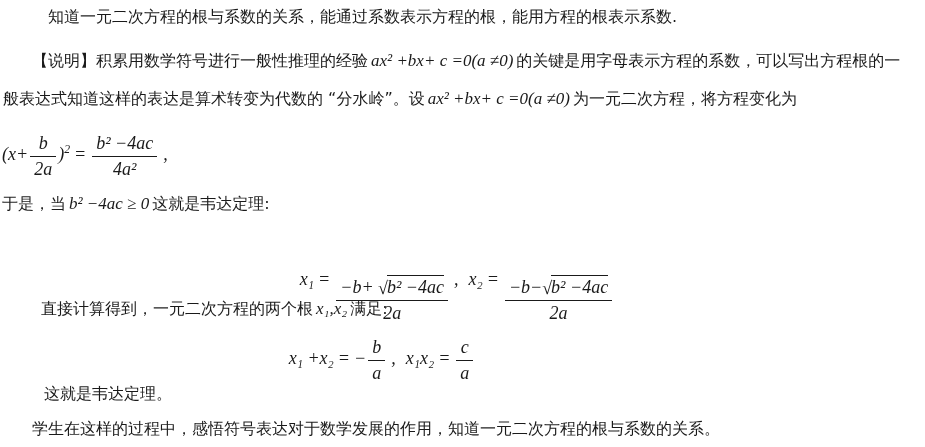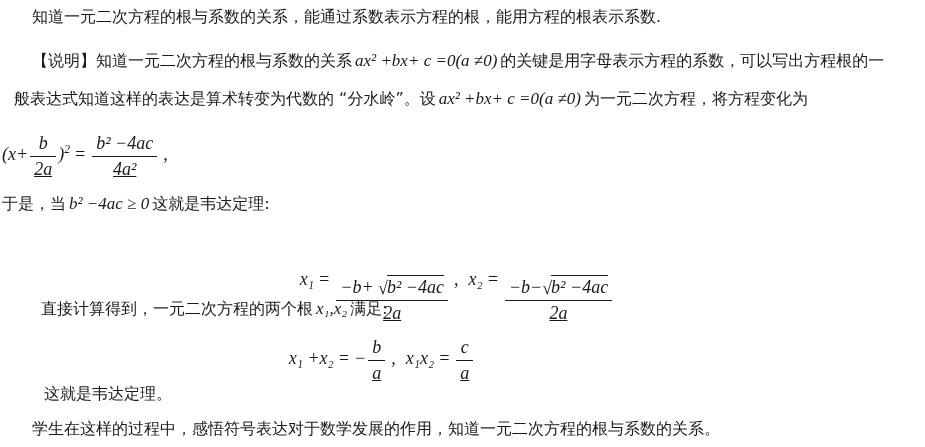--- a/index.html
+++ b/index.html
@@ -15,38 +15,38 @@
   .math{
     font-family:"Liberation Serif","DejaVu Serif",serif;
     font-style:italic;font-size:17px;margin:0 3px;
   }
   .math-display{
     font-family:"Liberation Serif","DejaVu Serif",serif;
     font-style:italic;font-size:18px;line-height:1;
   }
   .frac{display:inline-block;vertical-align:middle;text-align:center;margin:0 2px;}
   .frac .num{display:block;border-bottom:1px solid #1a1a1a;padding:1px 4px 2px;line-height:1.15;}
-  .frac .den{display:block;padding:2px 4px 0;line-height:1.15;text-decoration:underline;}
+  .frac .den{display:block;padding:2px 4px 0;line-height:1.15;}
   .op{margin:0 4px;}
   .sqrt{display:inline-block;white-space:nowrap;margin-top:36px;}
   .sqrt-sign{font-style:italic;display:inline-block;margin-right:-1px;position:relative;top:1px;}
   .rad{display:inline-block;border-top:1px solid #1a1a1a;padding-top:1px;}
   sup{font-size:0.65em;}
   .comma{margin-left:4px;margin-right:10px;font-style:italic;}
 </style>
 </head>
 <body>
 
-<div class="line" style="top:6px;left:32px;">知道一元二次方程的根与系数的关系，能通过系数表示方程的根，能用方程的根表示系数.</div>
+<div class="line" style="top:6px;left:48px;">知道一元二次方程的根与系数的关系，能通过系数表示方程的根，能用方程的根表示系数.</div>
 
 <div class="line" style="top:50px;left:32px;">
-  <span>【说明】知道一元二次方程的根与系数的关系</span><span class="math">ax² +bx+ c =0(a ≠0)</span><span>的关键是用字母表示方程的系数，可以写出方程根的一</span>
+  <span>【说明】积累用数学符号进行一般性推理的经验</span><span class="math">ax² +bx+ c =0(a ≠0)</span><span>的关键是用字母表示方程的系数，可以写出方程根的一</span>
 </div>
 
-<div class="line" style="top:88px;left:14px;text-align:right;">
+<div class="line" style="top:88px;left:3px;text-align:right;">
   <span>般表达式知道这样的表达是算术转变为代数的 “分水岭”。设</span><span class="math">ax² +bx+ c =0(a ≠0)</span><span>为一元二次方程，将方程变化为</span>
 </div>
 
 <div class="line math-display" style="top:132px;left:2px;">
   <span>(x+</span><span class="frac"><span class="num">b</span><span class="den">2a</span></span><span>)</span><sup>2</sup><span class="op">=</span><span class="frac"><span class="num">b² −4ac</span><span class="den">4a²</span></span><span class="comma">,</span>
 </div>
 
 <div class="line" style="top:193px;left:2px;">
   <span>于是，当</span><span class="math">b² −4ac ≥ 0</span><span>这就是韦达定理:</span>
 </div>

